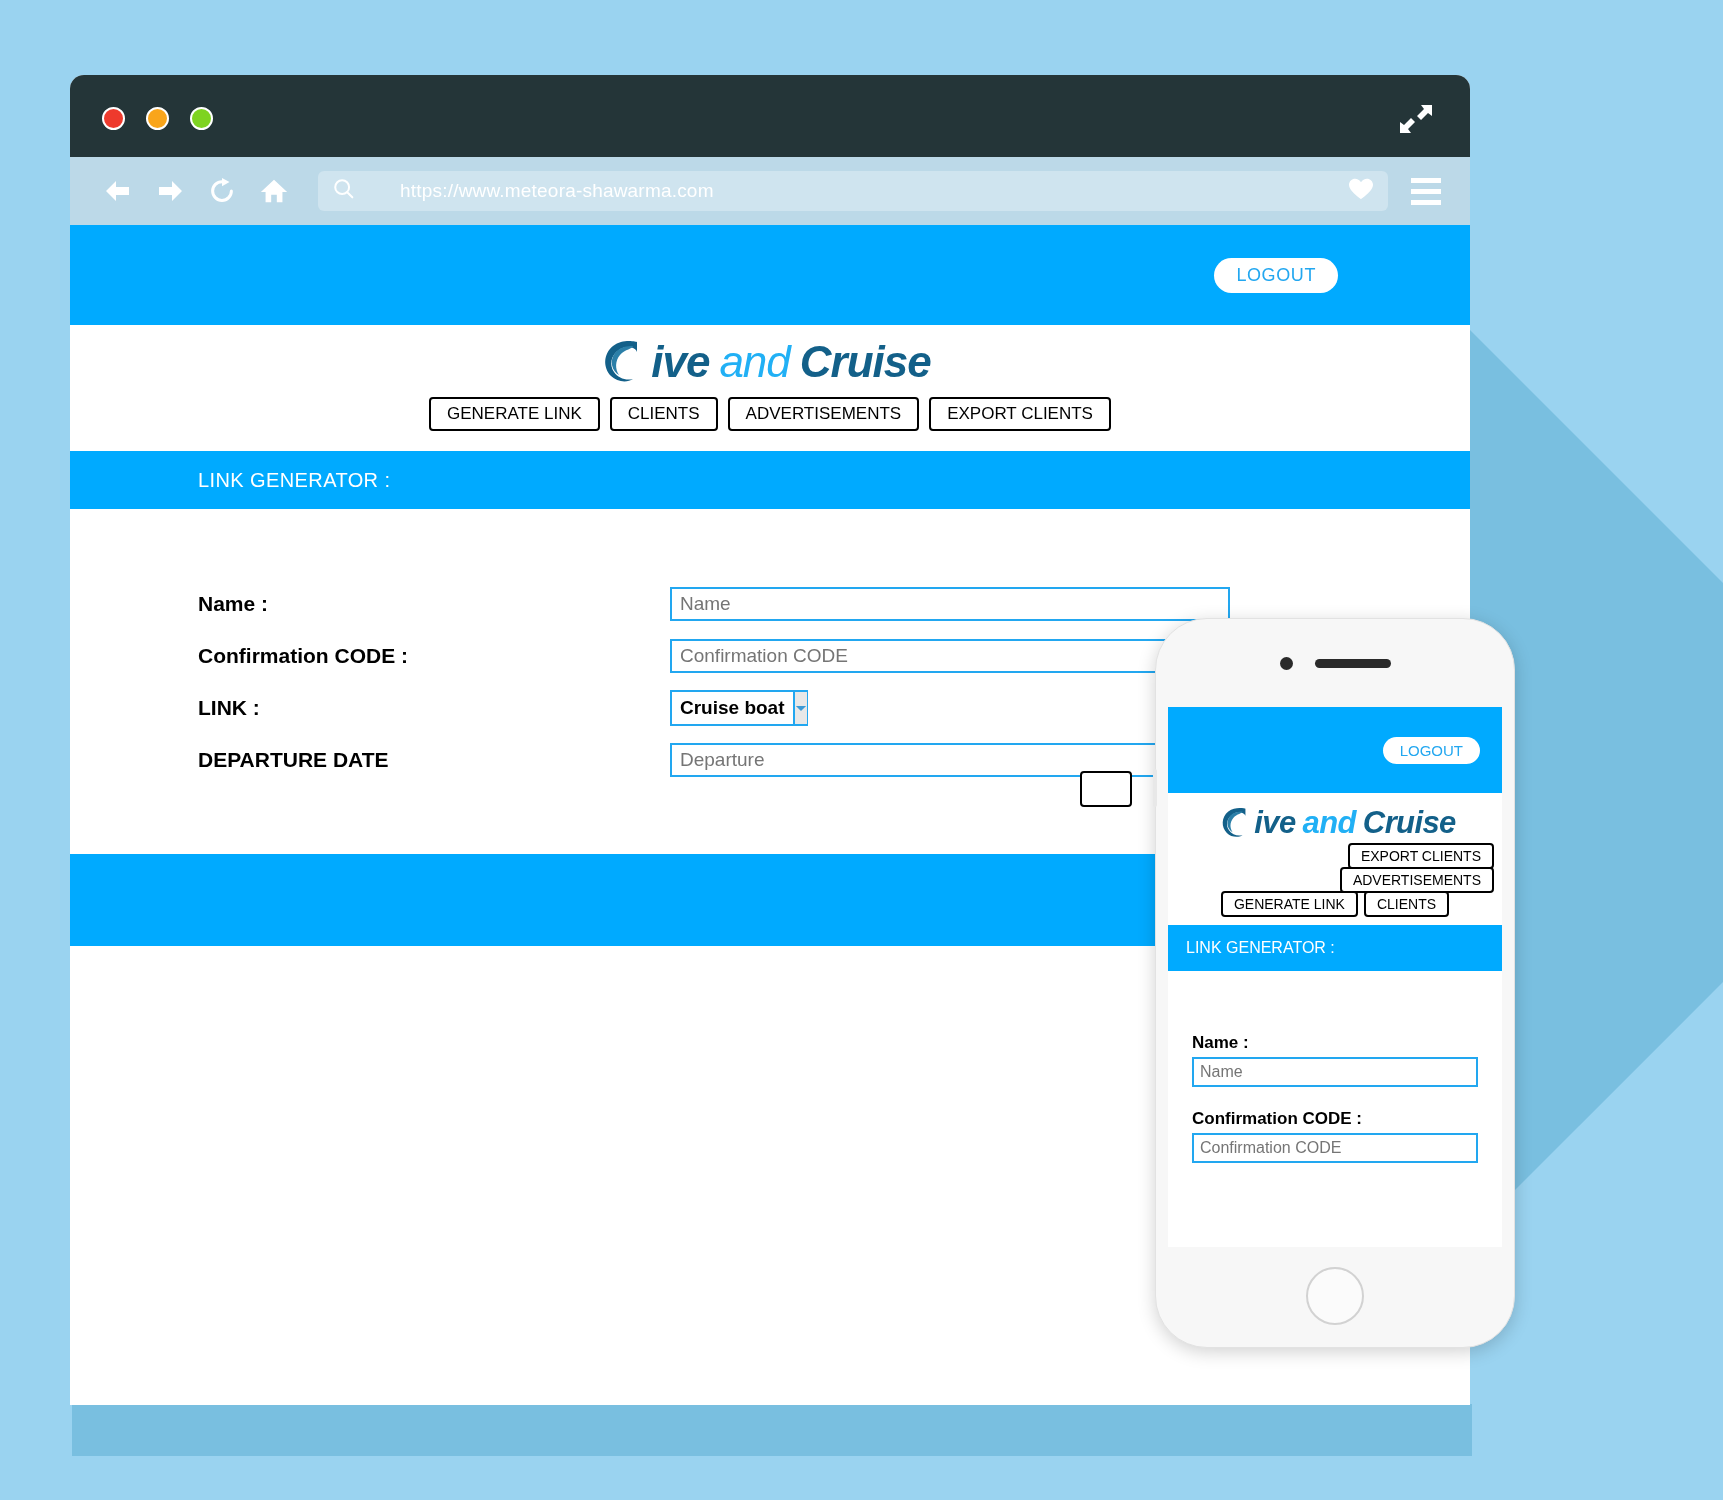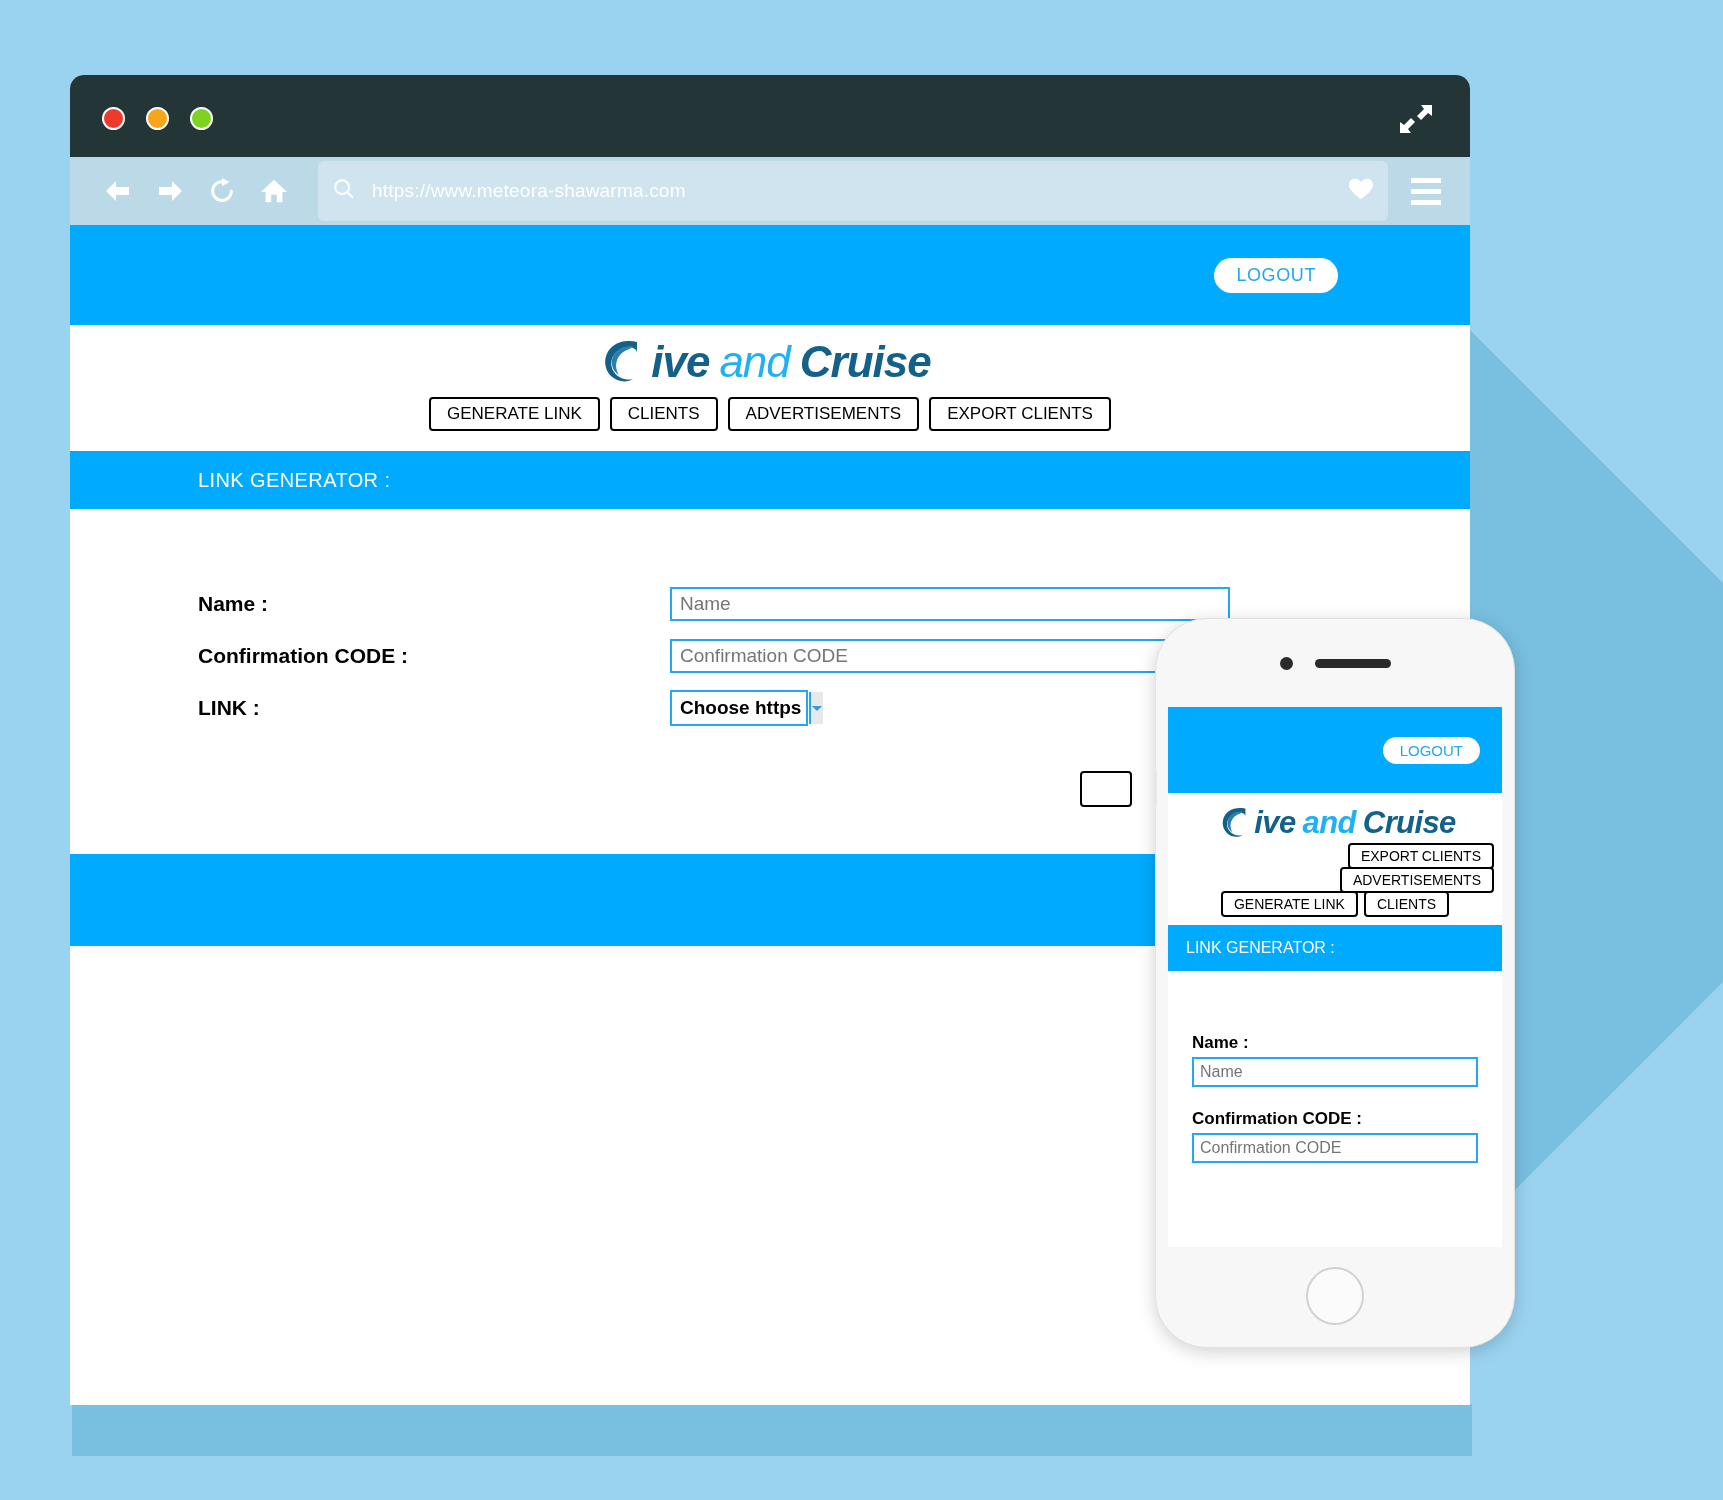--- a/index.html
+++ b/index.html
@@ -63,28 +63,29 @@
     padding:0 0 0 24px;
     position:relative;
   }
   .tb-icon{
     width:48px; height:40px;
     display:flex; align-items:center; justify-content:center;
     margin-right:4px;
   }
   .urlbar{
     flex:1;
-    height:60px;
+    height:40px;
     background:#cfe4ef;
     border-radius:6px;
     margin-left:16px;
     margin-right:14px;
     display:flex;
     align-items:center;
     padding:0 14px;
+    gap:28px;
   }
   .url-text{
     color:#ffffff;
     font-size:19px;
     margin-left:16px;
     letter-spacing:.2px;
   }
   .heart{ margin-left:auto; }
   .hamburger{
     width:48px; height:44px;
@@ -437,29 +438,33 @@
       </div>
 
       <div class="frow">
         <div class="flabel">Confirmation CODE :</div>
         <input class="finput" placeholder="Confirmation CODE" style="">
       </div>
 
       <div class="frow">
         <div class="flabel">LINK :</div>
         <div class="select-wrap">
-          <div class="select-label">Choose https</div>
+          <div class="select-label">Cruise boat</div>
           <div class="select-arrow">
             <svg viewBox="0 0 14 10" width="12" height="9">
               <path d="M1 2 L7 8 L13 2 Z" fill="#3b9ad6"></path>
             </svg>
           </div>
         </div>
       </div>
 
+      <div class="frow">
+        <div class="flabel">DEPARTURE DATE</div>
+        <input class="finput" placeholder="Departure" style="">
+      </div>
 
       <div class="submit-ghost"></div>
     </div>
 
     <div class="bottombar"></div>
     <div class="footwhite"></div>
   </div>
 </div>
 
 <div class="phone">

